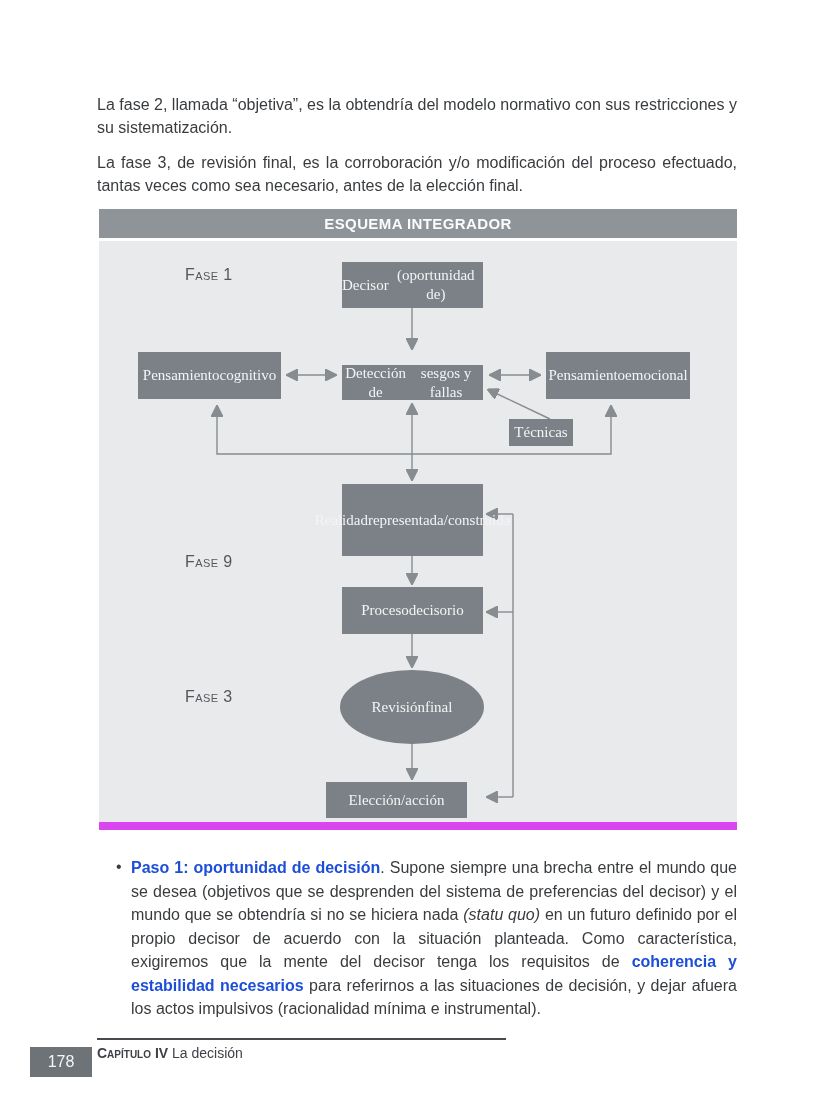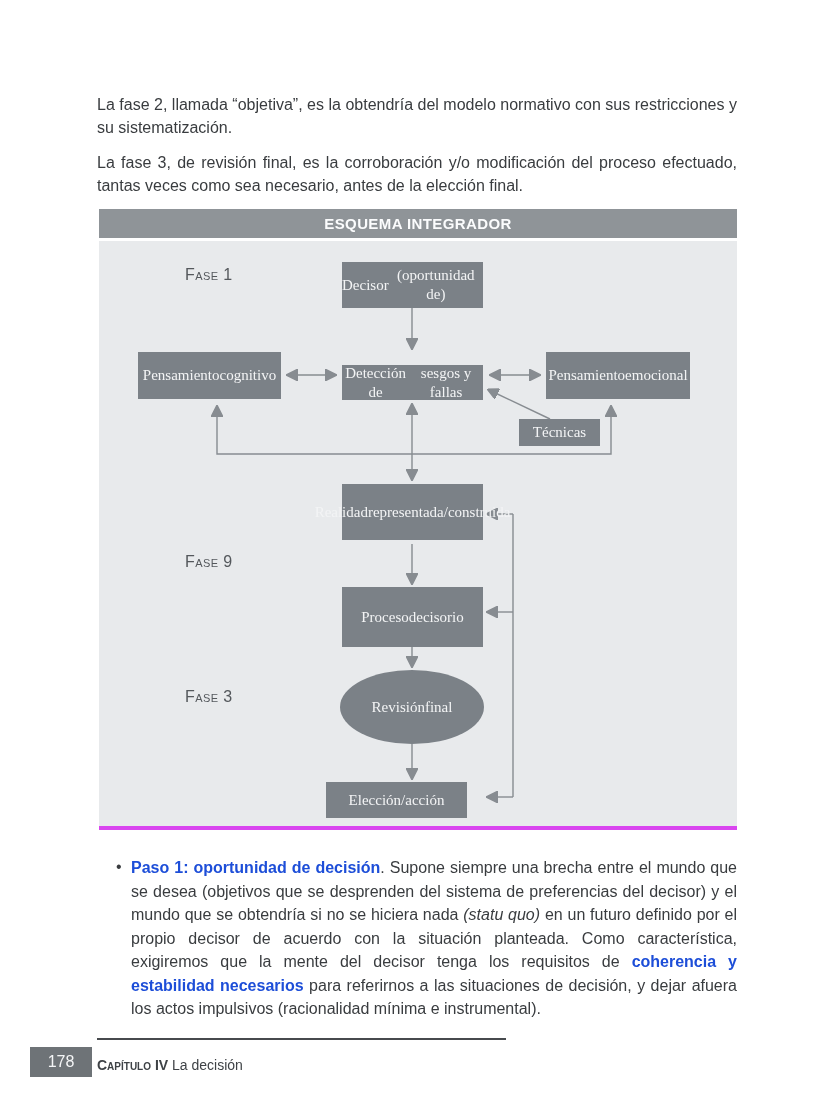--- a/index.html
+++ b/index.html
@@ -37,21 +37,21 @@
   .fig-header{
     height:29px;background:var(--color-figure-header-bg);
     color:var(--color-figure-header-text);
     font-weight:bold;font-size:15px;letter-spacing:.4px;
     display:flex;align-items:center;justify-content:center;
     margin-bottom:3px;
   }
   .panel{
     position:relative;width:638px;height:589px;
     background:var(--color-panel-bg);
-    border-bottom:4px solid #d946ef;
+    border-bottom:8px solid #d946ef;
   }
   .panel svg{position:absolute;left:0;top:0;}
   .flow line,.flow path{stroke:var(--color-arrow);stroke-width:1.4;fill:none;}
   .flow .ah-fill{fill:var(--color-arrow);}
   .dbox{
     position:absolute;background:var(--color-box-bg);color:var(--color-box-text);
     display:flex;flex-direction:row;align-items:center;justify-content:center;
     text-align:center;font-size:15px;line-height:19px;font-family:Liberation Serif, serif;
   }
   .dbox.ellipse{border-radius:50%;}
@@ -70,21 +70,21 @@
   
   .footer{position:absolute;left:0;top:1038px;width:828px;height:60px;}
   .footer-rule{position:absolute;left:97px;top:0;width:409px;height:2px;background:var(--color-rule);}
   .pagenum{
     position:absolute;left:30px;top:9px;width:62px;height:30px;
     background:var(--color-page-number-bg);color:var(--color-page-number-text);
     font-size:16px;display:flex;align-items:center;justify-content:center;
   }
   .footer-lines{position:absolute;left:97px;top:6px;color:var(--color-footer-text);}
   .f1{font-variant:small-caps;font-size:13px;letter-spacing:.2px;}
-  .f2{font-size:14px;margin-top:13px;color:#3e4246;}
+  .f2{font-size:14px;margin-top:1px;color:#3e4246;}
   .f2 .chap{font-variant:small-caps;font-weight:bold;}
 </style>
 </head>
 <body>
 
 <div class="page">
   <div class="content">
 
     <p class="para">La fase 2, llamada “objetiva”, es la obtendría del modelo normativo con sus restricciones y su sistematización.</p>
     <p class="para">La fase 3, de revisión final, es la corroboración y/o modificación del proceso efectuado, tantas veces como sea necesario, antes de la elección final.</p>
@@ -140,31 +140,31 @@
         <div class="dbox" style="left:243px;top:124px;width:141px;height:35px">
           <div>Detección de</div>
           <div>sesgos y fallas</div>
         </div>
 
         <div class="dbox" style="left:447px;top:111px;width:144px;height:47px">
           <div>Pensamiento</div>
           <div>emocional</div>
         </div>
 
-        <div class="dbox" style="left:420px;top:178px;width:81px;height:27px">
+        <div class="dbox" style="left:410px;top:178px;width:64px;height:27px">
           <div>Técnicas</div>
         </div>
 
-        <div class="dbox" style="left:243px;top:243px;width:141px;height:56px">
+        <div class="dbox" style="left:243px;top:243px;width:141px;height:72px">
           <div>Realidad</div>
           <div>representada/</div>
           <div>construida</div>
         </div>
 
-        <div class="dbox" style="left:243px;top:346px;width:141px;height:60px">
+        <div class="dbox" style="left:243px;top:346px;width:141px;height:47px">
           <div>Proceso</div>
           <div>decisorio</div>
         </div>
 
         <div class="dbox ellipse" style="left:241px;top:429px;width:144px;height:74px">
           <div>Revisión</div>
           <div>final</div>
         </div>
 
         <div class="dbox" style="left:227px;top:541px;width:141px;height:36px">

